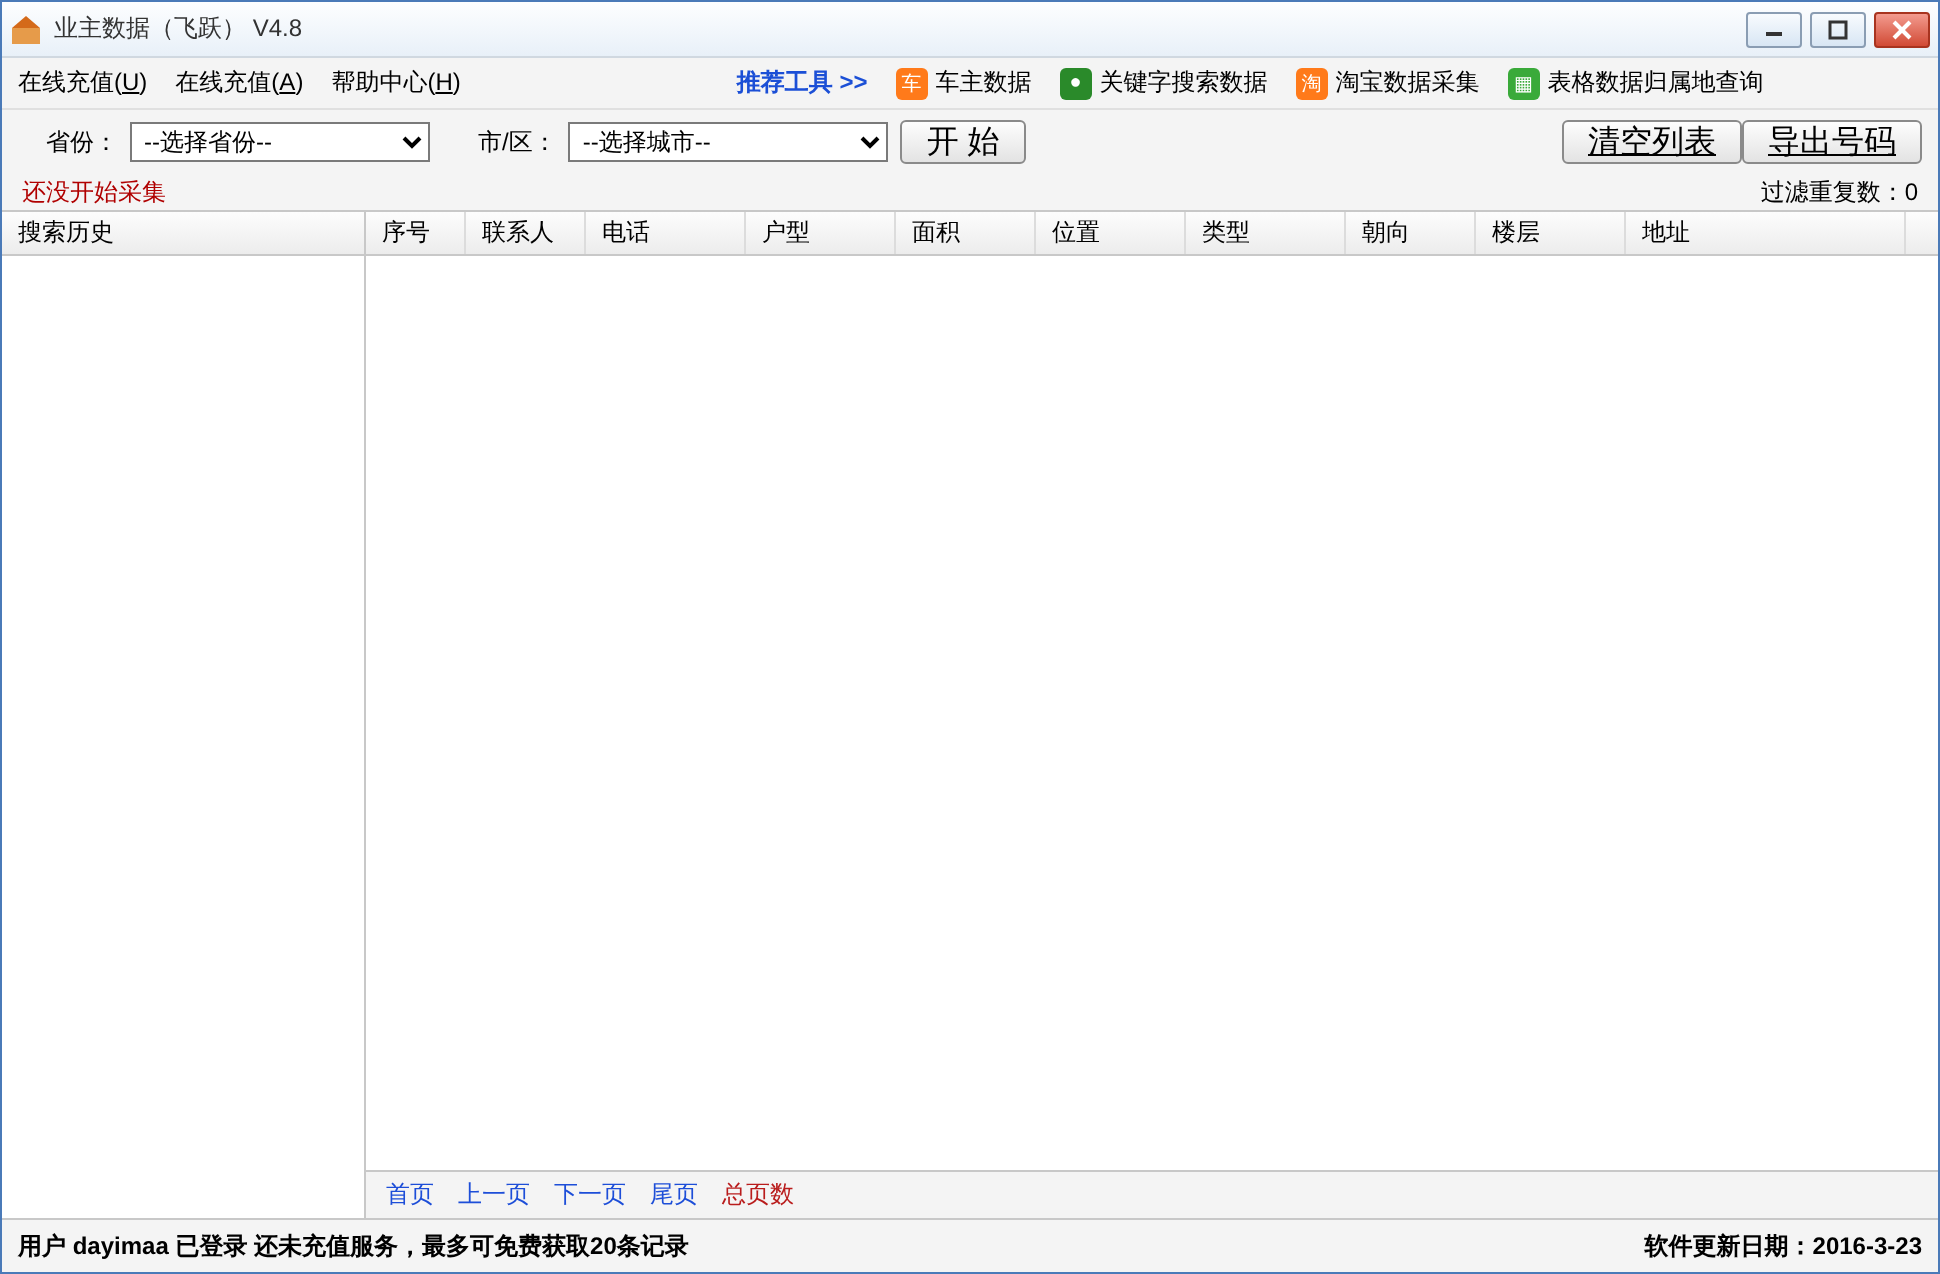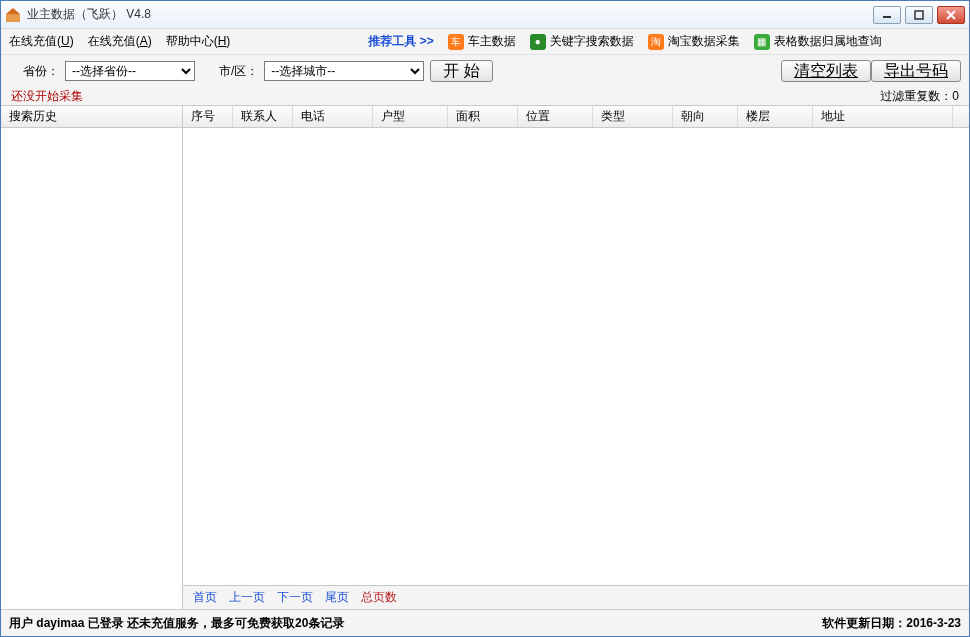--- a/index.html
+++ b/index.html
@@ -100,21 +100,21 @@
         </span>
       <span class="tool-link">
           <span class="ticon" style="background:#3aaa3a">▦</span>
           <span>表格数据归属地查询</span>
         </span>
     </div>
   </div>
 
   <div class="filterbar">
     <label>省份：</label>
-    <select style="width:130px"><option>--选择省份--</option></select>
+    <select style="width:150px"><option>--选择省份--</option></select>
     <label style="margin-left:18px">市/区：</label>
     <select style="width:160px"><option>--选择城市--</option></select>
     <button class="btn">开  始</button>
     <div class="right">
       <button class="btn">清空列表</button>
       <button class="btn">导出号码</button>
     </div>
   </div>
 
   <div class="statusline">

